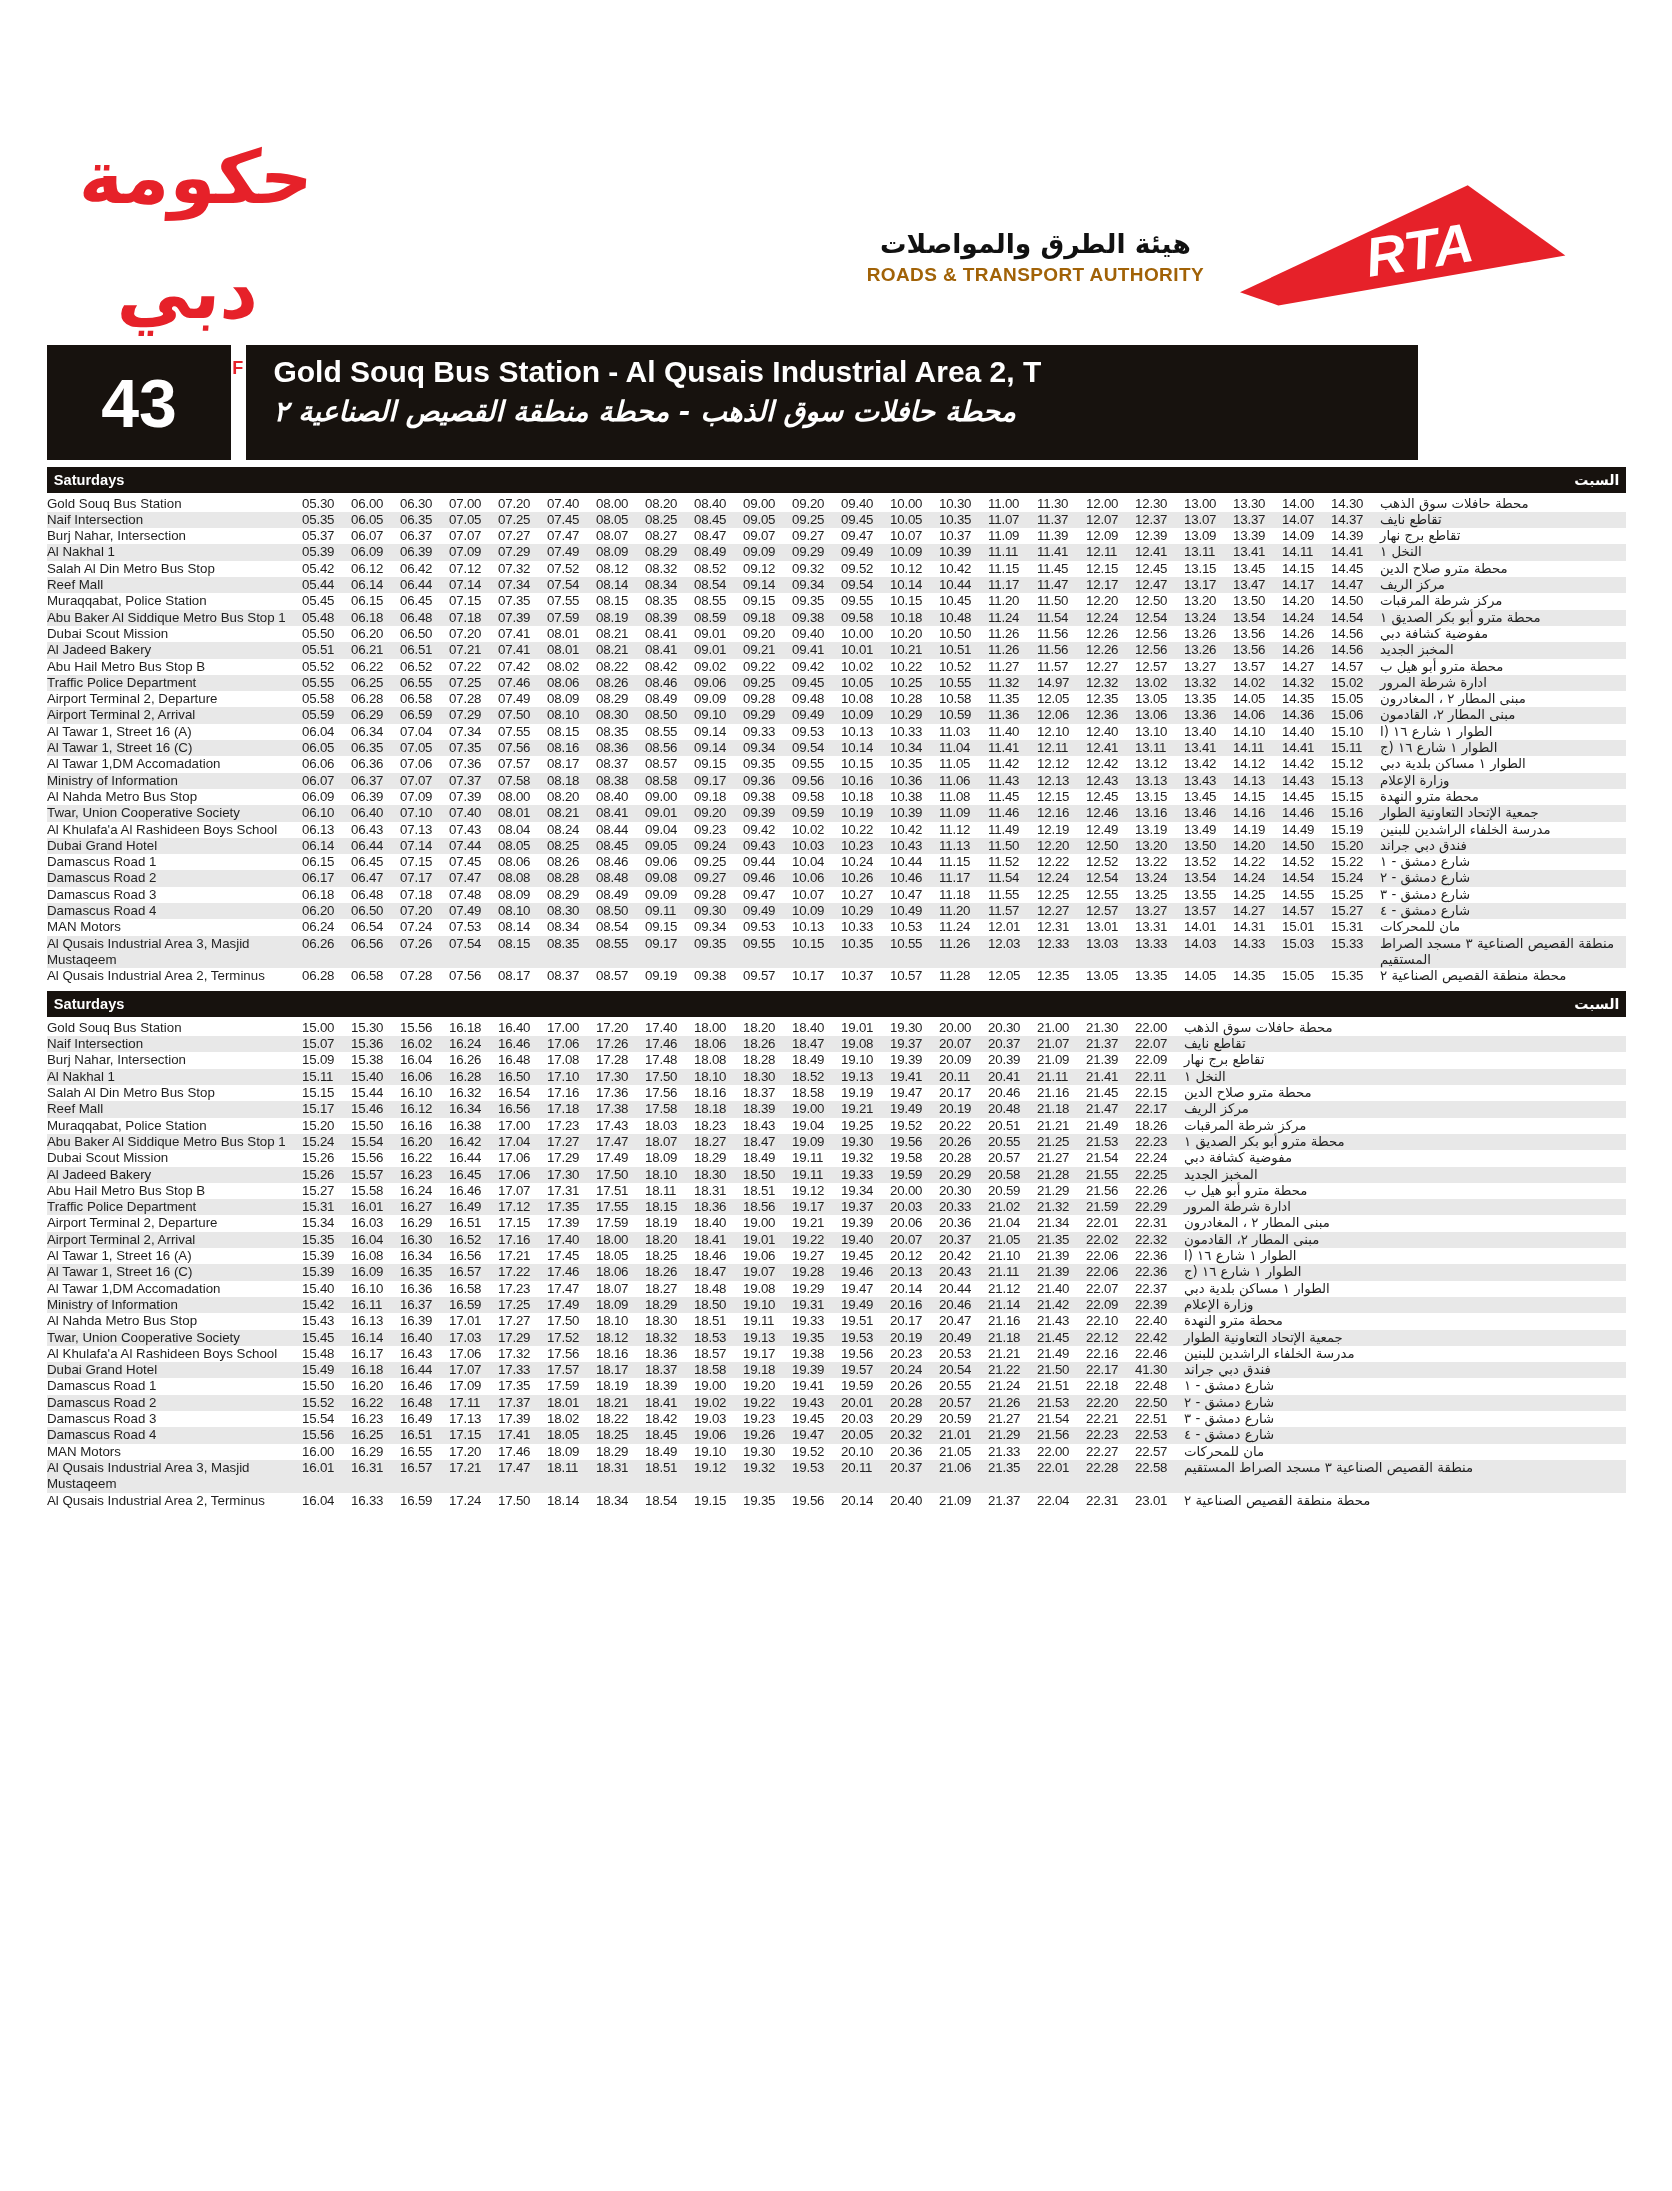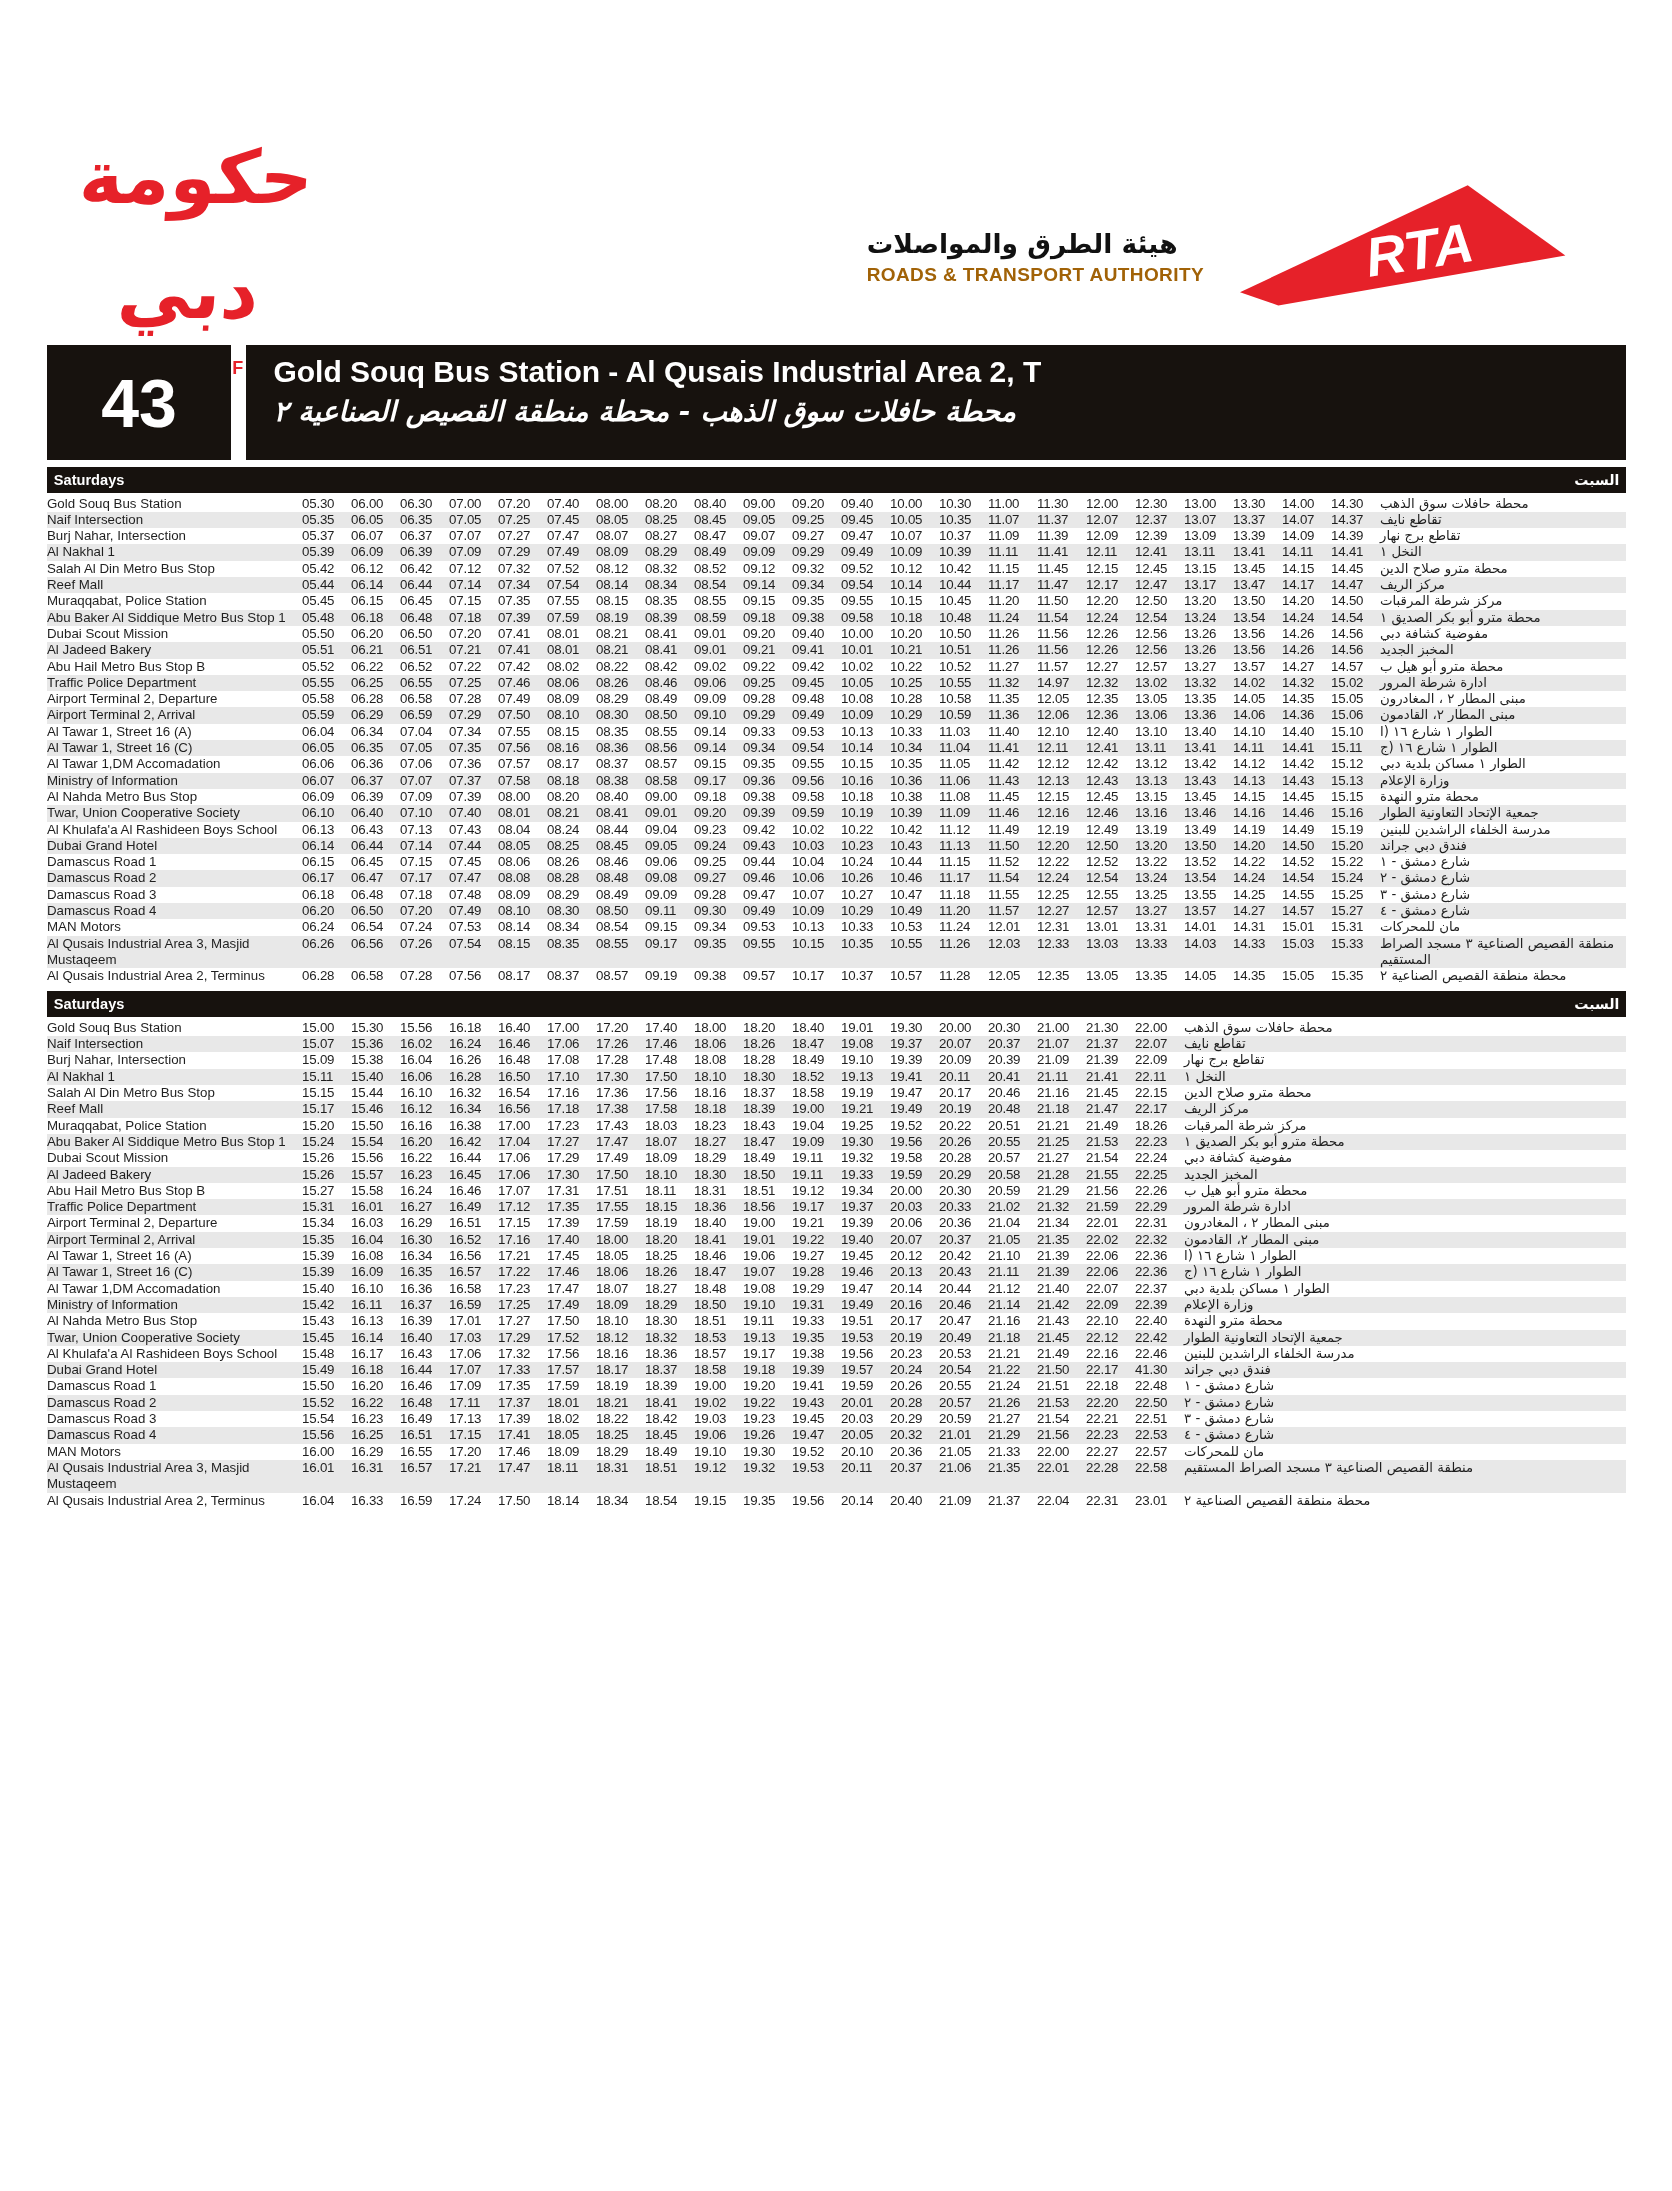--- a/index.html
+++ b/index.html
@@ -15,28 +15,28 @@
   
   .brand-row{position:absolute;top:0;left:0;width:100%;height:342px;}
   .gov-logo{position:absolute;left:60px;top:120px;width:265px;text-align:center;}
   .gov-calligraphy{
     font-family:"DejaVu Sans",sans-serif;
     color:var(--red);font-size:74px;line-height:1.55;font-weight:bold;
     transform:skewX(-4deg);
   }
   .gov-text{margin-top:8.6px;color:var(--red);font-weight:bold;font-size:18px;letter-spacing:0.9px;white-space:nowrap;}
   .rta-block{position:absolute;right:94px;top:167px;display:flex;align-items:center;}
-  .rta-text{text-align:left;margin-right:24px;padding-top:34px;}
+  .rta-text{text-align:center;margin-right:24px;padding-top:34px;}
   .rta-ar{font-family:"DejaVu Sans",sans-serif;font-size:26.5px;font-weight:bold;color:#111;}
   .rta-en{font-size:19px;font-weight:bold;color:#a16207;letter-spacing:0.4px;margin-top:5.1px;white-space:nowrap;}
   .rta-logo{position:relative;width:351px;height:146px;}
   .rta-logo svg{display:block;width:100%;height:100%;}
 
   
-  .route-header{position:absolute;top:345px;left:47px;width:1579px;height:115px;display:flex;}
+  .route-header{position:absolute;top:345px;left:47px;width:1371px;height:115px;display:flex;}
   .route-number-box{
     width:184px;height:100%;background:var(--bar);color:#fff;
     display:flex;align-items:center;justify-content:center;
     font-size:68px;font-weight:bold;
   }
   .route-title-box{flex:1;height:100%;background:var(--bar);margin-left:15.4px;color:#fff;padding:10.3px 0 0 27px;}
   .route-title-en{font-size:30px;font-weight:bold;line-height:1.15;}
   .route-title-ar{font-family:"DejaVu Sans",sans-serif;font-size:28px;font-weight:bold;margin-top:5.1px;width:max-content;font-style:italic;}
 
   

